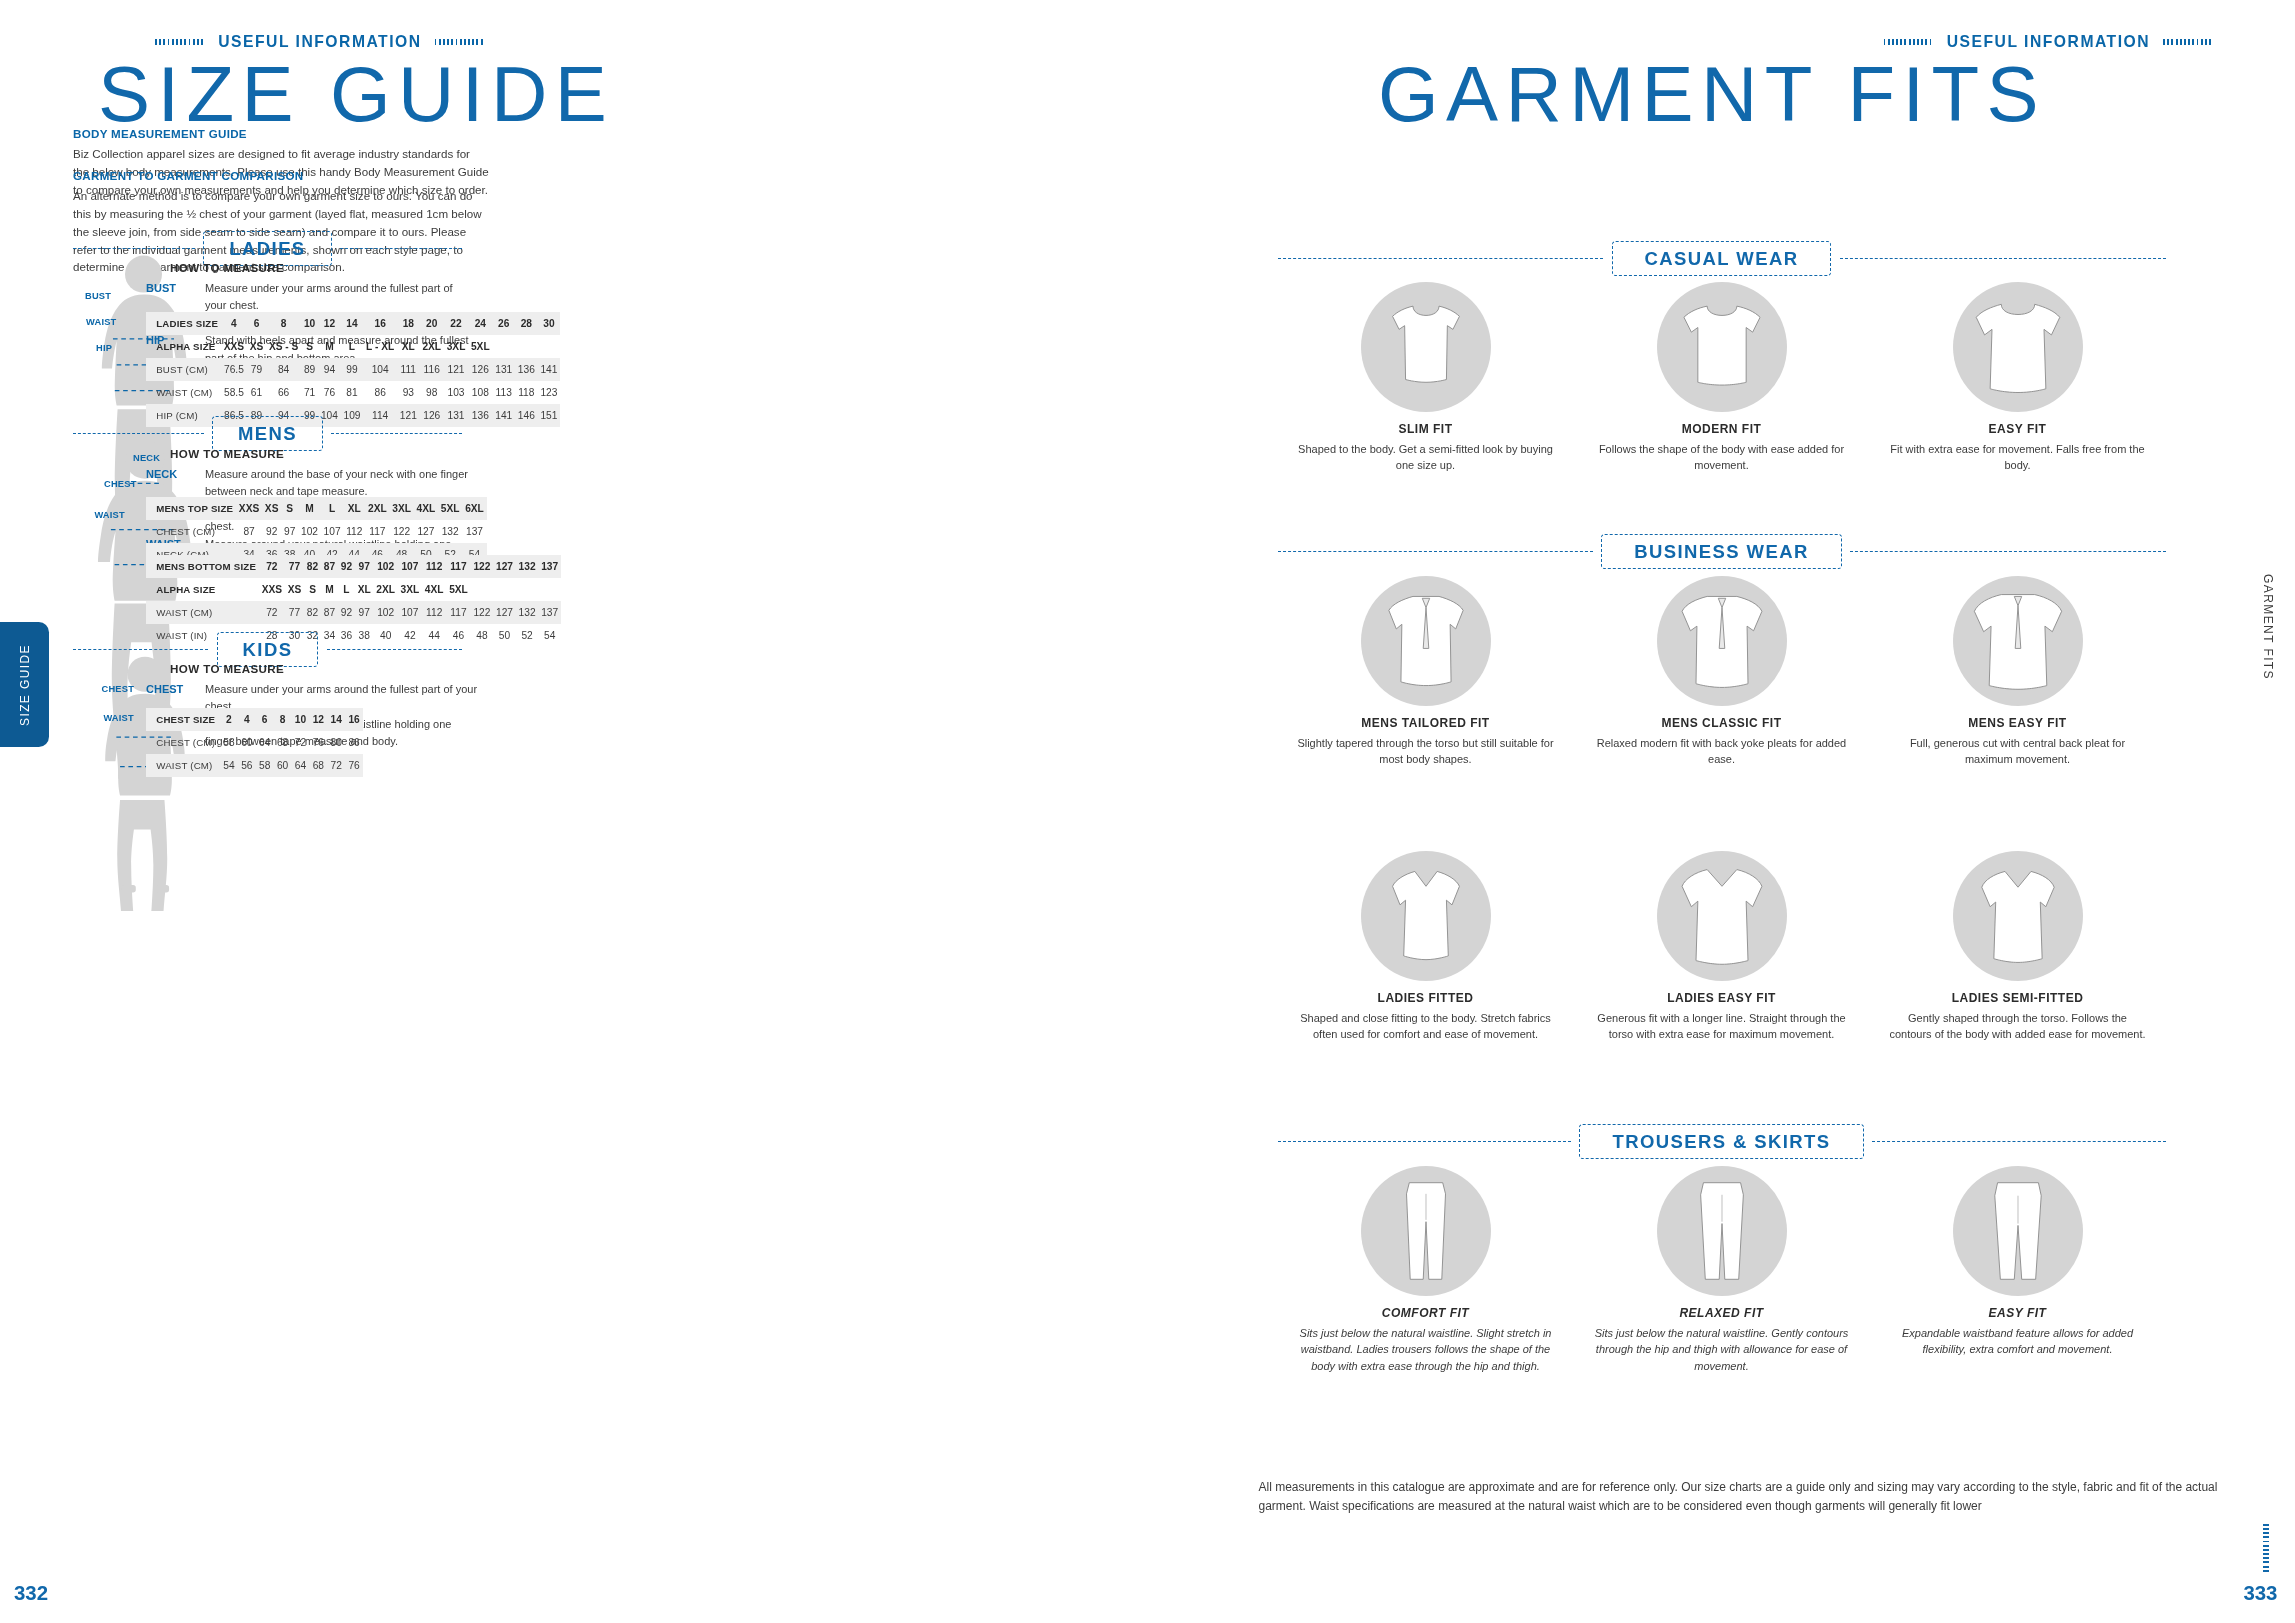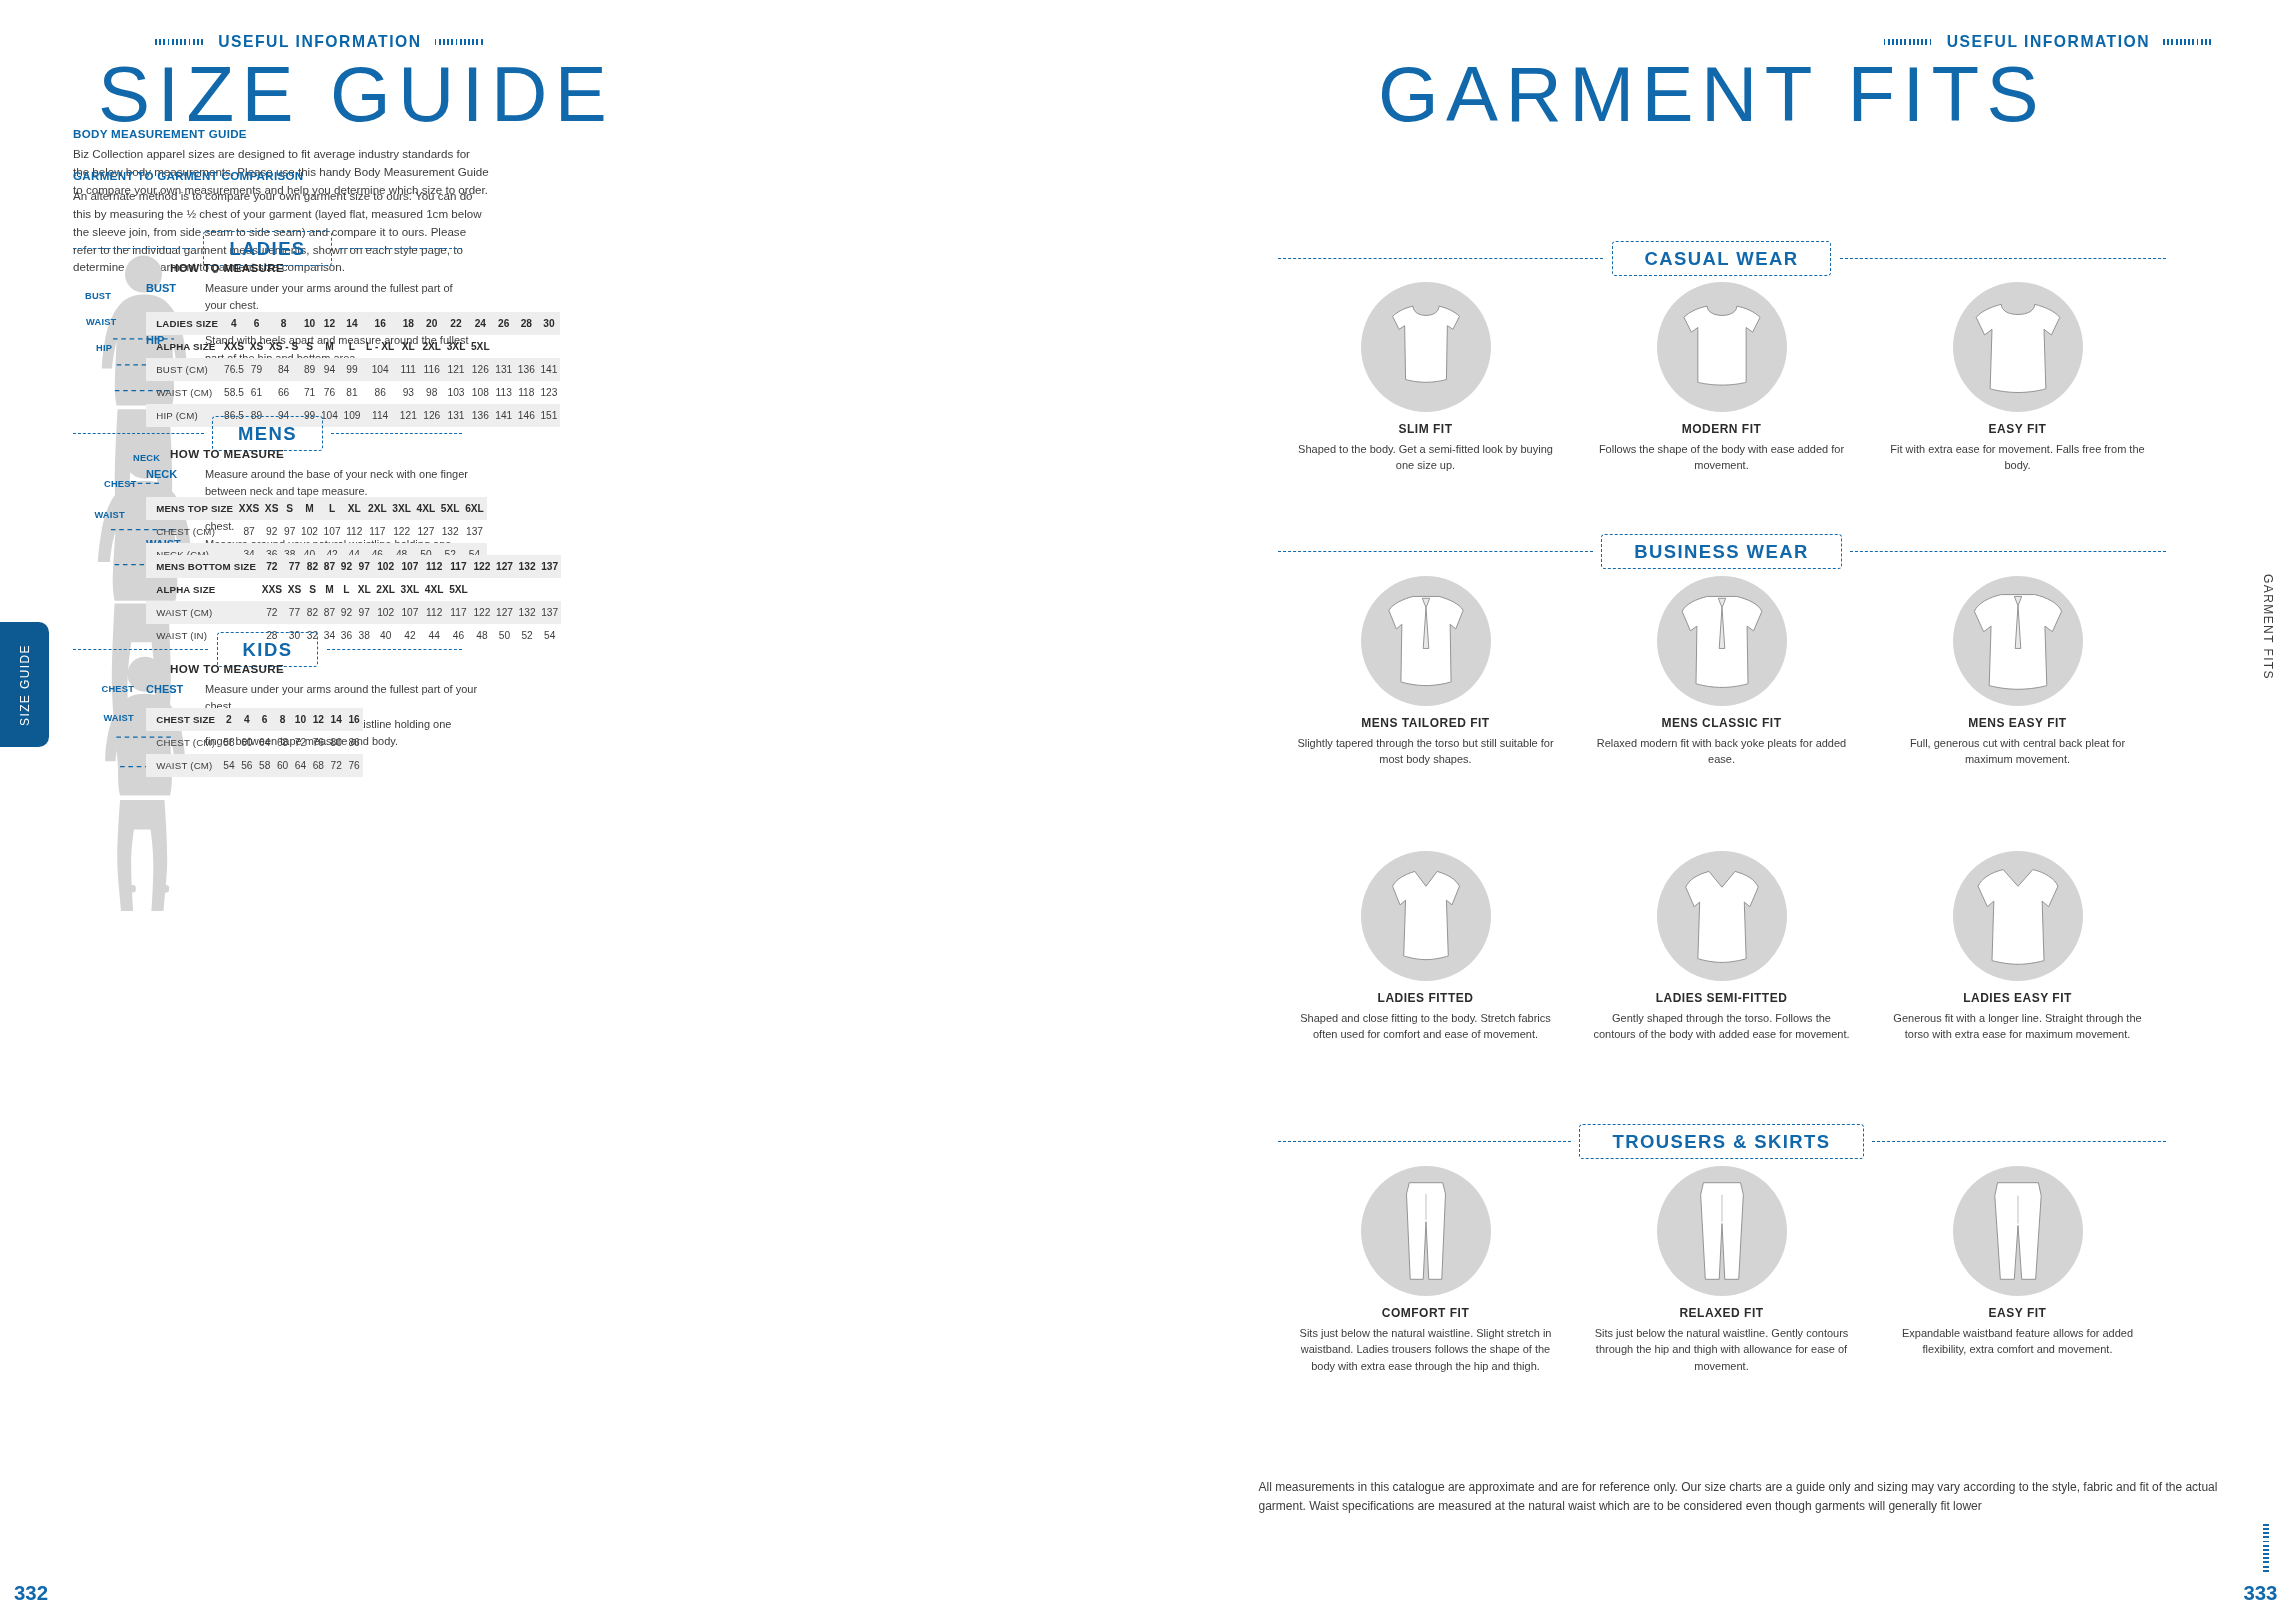--- a/index.html
+++ b/index.html
@@ -730,47 +730,47 @@
             </g>
           </svg>
         </div>
         <div class="fit-name">LADIES FITTED</div>
         <div class="fit-desc">Shaped and close fitting to the body. Stretch fabrics often used for comfort and ease of movement.</div>
       </div>
       <div class="card">
         <div class="circle">
           <svg width="130" height="130" viewBox="0 0 140 140">
             <g fill="#ffffff" stroke="#8d8d8d" stroke-width="1">
+              <path d="M54 20c-13 3-24 10-27 18l10 22 7-6-2 64c0 0 14 4 28 4s28-4 28-4l-2-64 7 6 10-22c-3-8-14-15-27-18l-16 18z"></path>
+            </g>
+          </svg>
+        </div>
+        <div class="fit-name">LADIES EASY FIT</div>
+        <div class="fit-desc">Generous fit with a longer line. Straight through the torso with extra ease for maximum movement.</div>
+      </div>
+      <div class="card">
+        <div class="circle">
+          <svg width="130" height="130" viewBox="0 0 140 140">
+            <g fill="#ffffff" stroke="#8d8d8d" stroke-width="1">
               <path d="M56 22c-12 3-22 9-25 17l9 21 6-5-2 61c0 0 13 4 26 4s26-4 26-4l-2-61 6 5 9-21c-3-8-13-14-25-17l-14 17z"></path>
             </g>
           </svg>
         </div>
         <div class="fit-name">LADIES SEMI-FITTED</div>
         <div class="fit-desc">Gently shaped through the torso. Follows the contours of the body with added ease for movement.</div>
       </div>
-      <div class="card">
-        <div class="circle">
-          <svg width="130" height="130" viewBox="0 0 140 140">
-            <g fill="#ffffff" stroke="#8d8d8d" stroke-width="1">
-              <path d="M54 20c-13 3-24 10-27 18l10 22 7-6-2 64c0 0 14 4 28 4s28-4 28-4l-2-64 7 6 10-22c-3-8-14-15-27-18l-16 18z"></path>
-            </g>
-          </svg>
-        </div>
-        <div class="fit-name">LADIES EASY FIT</div>
-        <div class="fit-desc">Generous fit with a longer line. Straight through the torso with extra ease for maximum movement.</div>
-      </div>
     </div>
 
     <div class="divider wide r-div" style="top:1124px;">
       <span class="dash"></span>
       <span class="pill">TROUSERS &amp; SKIRTS</span>
       <span class="dash"></span>
     </div>
 
-    <div class="cards" style="top:1166px;">
+    <div class="cards" style="top:1166px;font-style:italic;">
       <div class="card">
         <div class="circle">
           <svg width="130" height="130" viewBox="0 0 140 140">
             <g fill="#ffffff" stroke="#8d8d8d" stroke-width="1">
               <path d="M52 18h36l3 12-4 92h-14l-3-62-3 62H53l-4-92z"></path>
               <line x1="70" y1="30" x2="70" y2="58" stroke="#bbb"></line>
             </g>
           </svg>
         </div>
         <div class="fit-name">COMFORT FIT</div>

